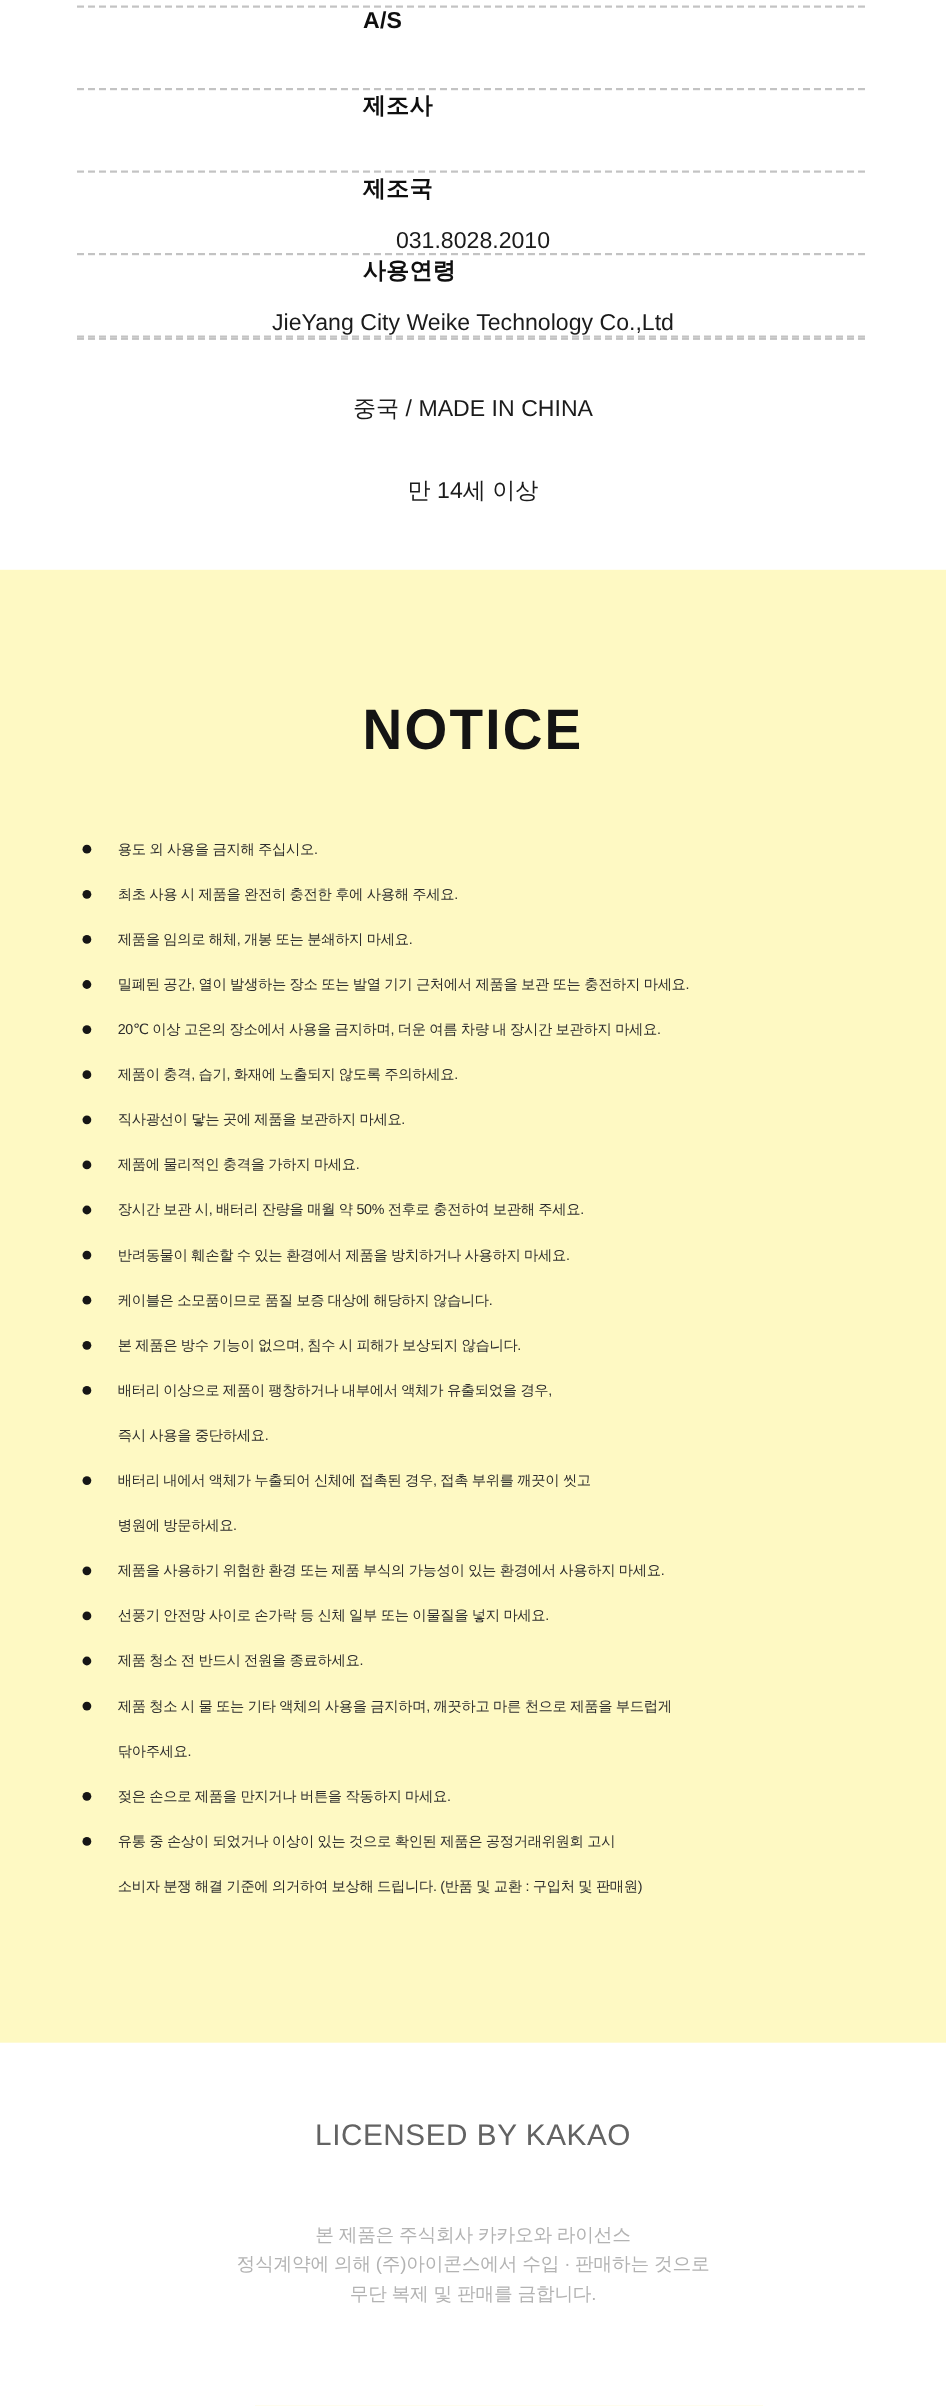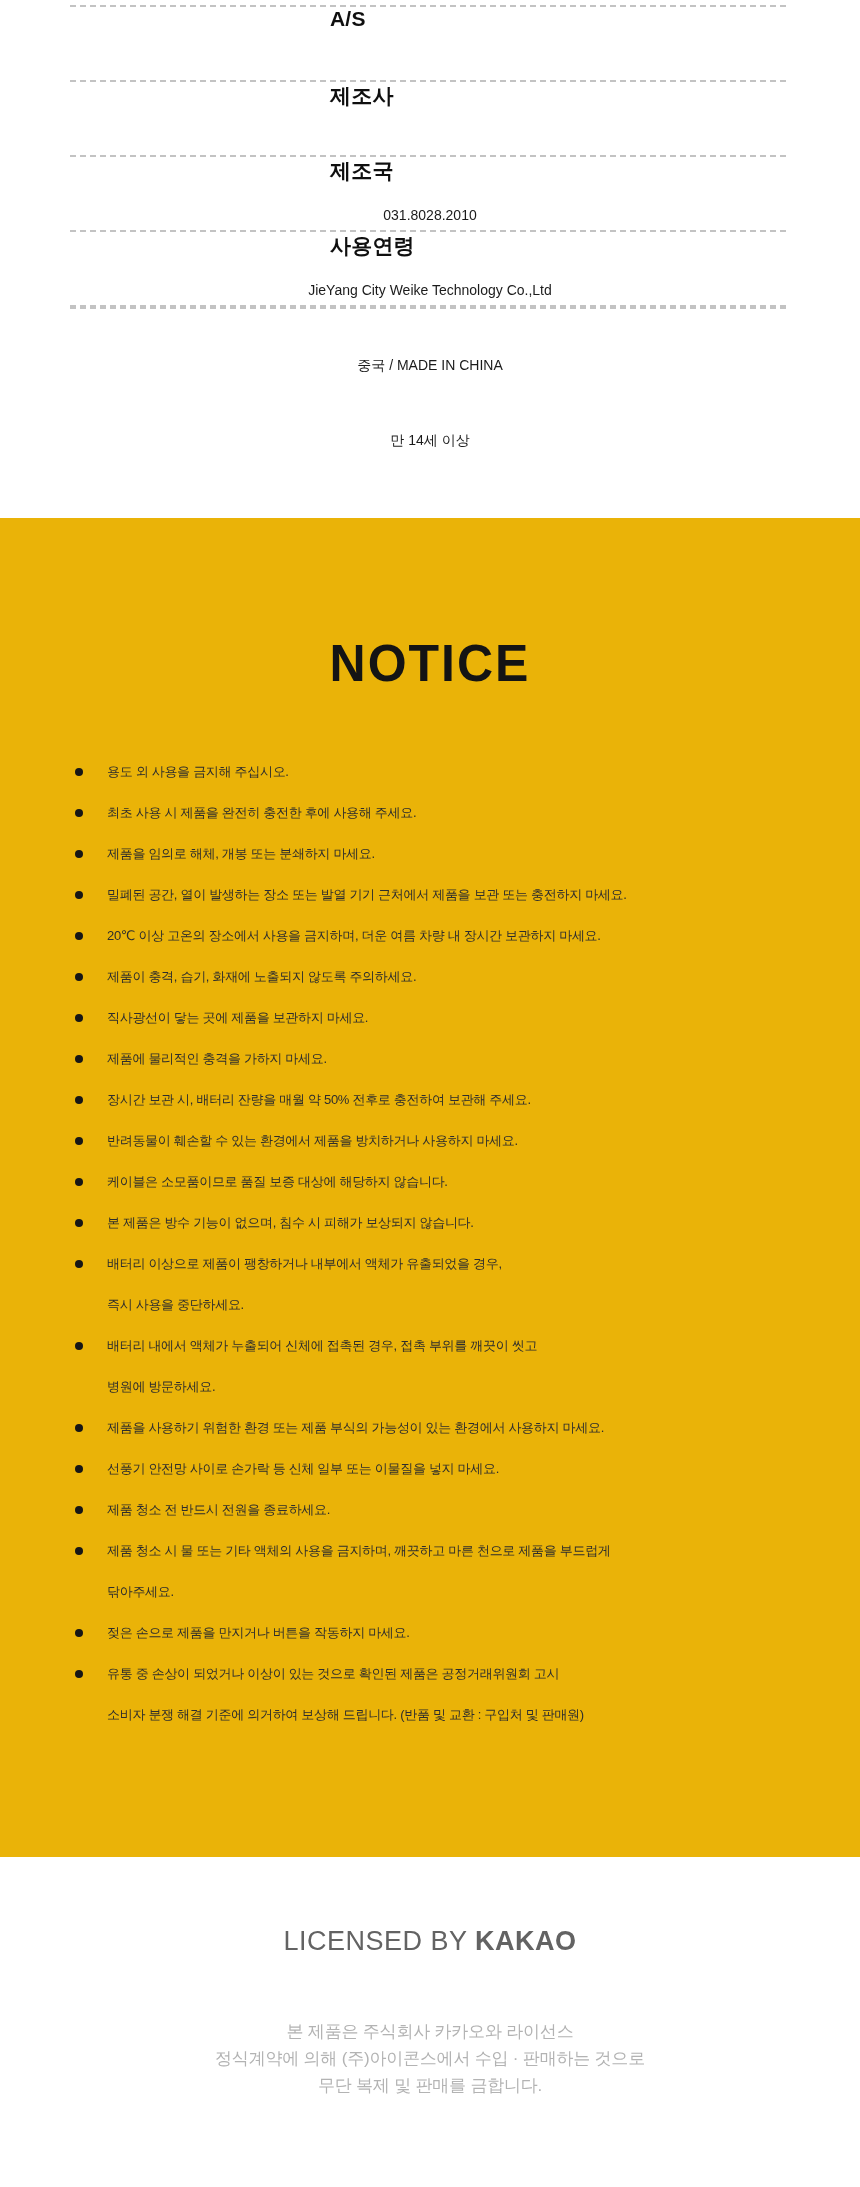--- a/index.html
+++ b/index.html
@@ -32,35 +32,35 @@
   }
   .spec-label {
     width: 200px;
     flex: 0 0 200px;
     font-size: 21px;
     font-weight: 700;
     color: #0f0f0f;
     letter-spacing: 0.2px;
   }
   .spec-value {
-    font-size: 14px;
+    font-size: 21px;
     color: #1b1b1b;
     display: flex;
     align-items: center;
   }
   .kc-icon { display: inline-flex; margin-right: 20px; }
 
   
   .notice-section {
     position: absolute;
     top: 518px;
     left: 0;
     width: 860px;
     height: 1339px;
-    background: #eab308;
+    background: #fef9c3;
     box-sizing: border-box;
     padding-top: 85px;
   }
   .notice-title {
     text-align: center;
     font-size: 50px;
     line-height: 52px;
     font-weight: 900;
     letter-spacing: 2px;
     color: #141414;
@@ -97,21 +97,21 @@
     position: absolute;
     top: 1925px;
     left: 0;
     width: 860px;
     text-align: center;
     font-size: 27px;
     line-height: 32px;
     color: #636363;
     letter-spacing: 0.5px;
   }
-  .license-line .brand { font-weight: 700; letter-spacing: 0.5px; }
+  .license-line .brand { font-weight: 400; letter-spacing: 0.5px; }
   .footer-disclaimer {
     position: absolute;
     top: 2018px;
     left: 0;
     width: 860px;
     text-align: center;
     font-size: 17px;
     line-height: 27px;
     color: #b3b3b3;
     letter-spacing: -0.2px;

